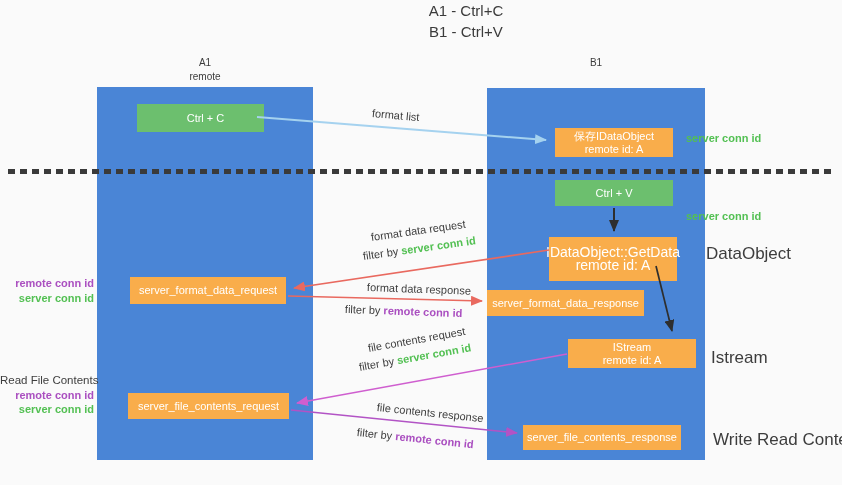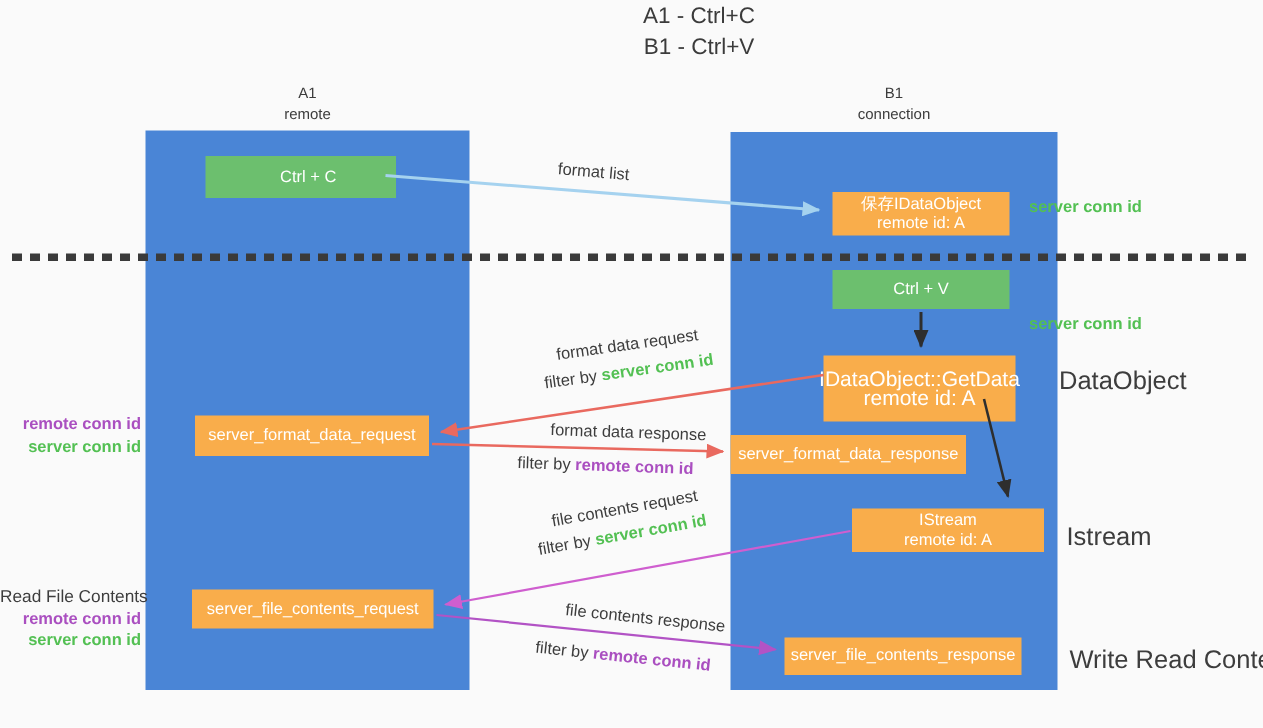--- a/index.html
+++ b/index.html
@@ -32,21 +32,20 @@
     <div>A1 - Ctrl+C</div>
     <div>B1 - Ctrl+V</div>
   </div>
 
   <div class="lane-header" style="left:97px;width:216px;">
     <div>A1</div>
     <div>remote</div>
   </div>
   <div class="lane-header" style="left:487px;width:218px;">
     <div>B1</div>
-    <div>connection</div>
   </div>
 
   <div class="lane" style="left:97px;top:87px;width:216px;height:373px;"></div>
   <div class="lane" style="left:487px;top:88px;width:218px;height:372px;"></div>
 
   <div class="dashline"></div>
 
   <div class="node green" style="left:137px;top:104px;width:117px;height:28px;padding-left:10px;">
     <span>Ctrl + C</span>
   </div>
@@ -111,21 +110,21 @@
   <div class="side-label green-text" style="left:686px;top:132px;font-size:11px;">server conn id</div>
   <div class="side-label green-text" style="left:686px;top:210px;font-size:11px;">server conn id</div>
   <div class="side-label" style="left:706px;top:244px;">DataObject</div>
   <div class="side-label" style="left:711px;top:348px;">Istream</div>
   <div class="side-label" style="left:713px;top:430px;">Write Read Contents</div>
 
   <div class="conn-block" style="top:276px;">
     <div class="purple-text">remote conn id</div>
     <div class="green-text">server conn id</div>
   </div>
-  <div class="conn-block" style="top:391px;">
+  <div class="conn-block" style="top:373px;">
     <div style="color:#3d3d3d;font-size:11.5px;">Read File Contents</div>
     <div class="purple-text">remote conn id</div>
     <div class="green-text">server conn id</div>
   </div>
 
   <svg class="arrows" width="842" height="485" viewBox="0 0 842 485">
     <defs>
       <marker id="m-blue" viewBox="0 0 12 10" refX="11" refY="5" markerWidth="12" markerHeight="10" markerUnits="userSpaceOnUse" orient="auto">
         <path d="M0,0 L12,5 L0,10 Z" fill="#a5d2ef"></path>
       </marker>

